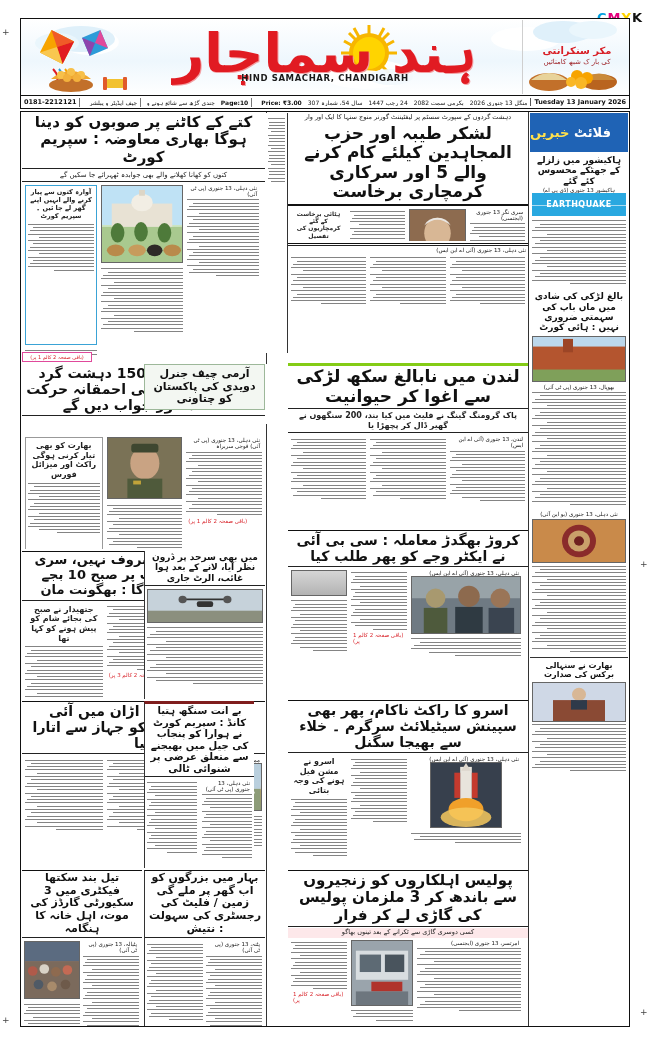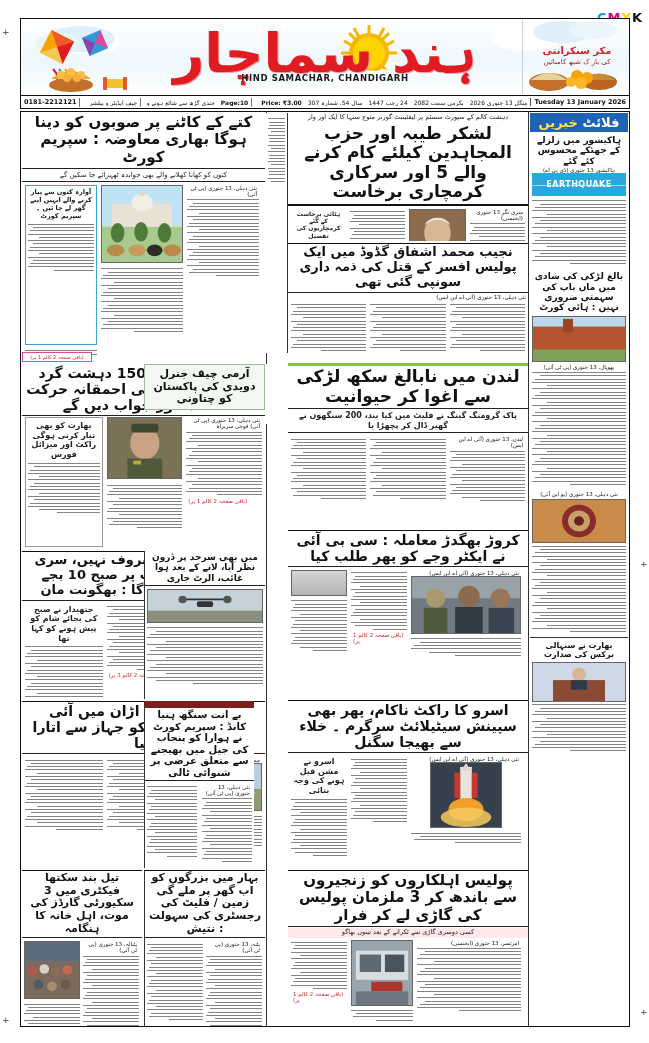--- a/index.html
+++ b/index.html
@@ -75,22 +75,22 @@
 
   .photo{border:1px solid #666;box-sizing:border-box;position:relative;overflow:hidden;}
 
   .boxed{border:1px solid #3aa3d6;padding:2px;box-sizing:border-box;}
   .boxmag{border:1px solid #e0499b;box-sizing:border-box;}
 
   .byline{direction:rtl;font-size:5.5px;color:#111;padding:0 2px;}
   .contd{direction:rtl;font-size:5.5px;color:#d81f26;text-align:left;padding:0 2px;}
 
   
-  .sb-head{background:#1f63b5;color:#fff;direction:rtl;text-align:center;
-     font-weight:bold;font-size:13px;padding:2px 0;letter-spacing:0px;}
+  .sb-head{background:#1f63b5;color:#fff;direction:rtl;text-align:left;
+     font-weight:bold;font-size:13px;padding:12px 0;letter-spacing:0px;}
   .sb-head .y{color:#ffe14d;}
   .quake{background:#29a8e0;color:#fff;text-align:center;font-weight:bold;
      font-size:8px;letter-spacing:.5px;padding:7px 0;position:relative;}
   .quake .wave{position:absolute;left:0;right:0;top:50%;height:1px;background:#fff;opacity:.6;}
 
   
   .img-court{background:
      linear-gradient(180deg,#bfe2f5 0%,#dff0fa 42%,#cfe6c6 43%,#b9d8ab 100%);}
   .img-man{background:linear-gradient(180deg,#6b4f3a 0%,#8a6b52 35%,#c9a98c 60%,#7a5b45 100%);}
   .img-army{background:linear-gradient(180deg,#4a4f3a 0%,#7d7a5f 40%,#b8a98c 70%,#5a5242 100%);}
@@ -329,21 +329,21 @@
     </div>
   </div>
 
   <div class="art boxmag" style="left:22px;top:352px;width:70px;height:10px;">
     <div class="contd" style="text-align:center;font-size:5px;line-height:9px;">(باقی صفحہ 2 کالم 1 پر)</div>
   </div>
 
   <div class="art" style="left:22px;top:364px;width:243px;height:185px;">
     <div class="hd" style="font-size:14px;">سرحد پار بھی 150 دہشت گرد سرگرم، کسی بھی احمقانہ حرکت کا منہ توڑ جواب دیں گے</div>
     <div class="rule"></div>
-    <div style="display:flex;gap:4px;padding:0 3px;">
+    <div style="display:flex;gap:4px;padding:20px 3px;">
       <div style="width:78px;">
         <div class="boxed" style="height:130px;border-color:#999;">
           <div class="kicker" style="font-size:8px;font-weight:bold;">بھارت کو بھی تیار کرنی ہوگی راکٹ اور میزائل فورس</div>
           <div class="txt">
             <div class="ln s1"></div>
               <div class="ln s2"></div>
               <div class="ln s4"></div>
               <div class="ln s1"></div>
             <div class="ln s3"></div>
               <div class="ln s1"></div>
@@ -689,21 +689,21 @@
             <div class="ln s1"></div>
             <div class="ln s3"></div>
           <div class="ln s1"></div>
             <div class="ln s2"></div>
         </div>
       </div>
     </div>
   </div>
 
   <div class="art" style="left:288px;top:113px;width:240px;height:128px;">
-    <div class="kicker" style="font-size:6.5px;">دہشت کالم کے سپورٹ سسٹم پر لیفٹیننٹ گورنر منوج سنہا کا ایک اور وار</div>
+    <div class="kicker" style="font-size:6.5px;">دہشت گردوں کے سپورٹ سسٹم پر لیفٹیننٹ گورنر منوج سنہا کا ایک اور وار</div>
     <div class="hd" style="font-size:17px;">لشکر طیبہ اور حزب المجاہدین کیلئے کام کرنے والے 5 اور سرکاری کرمچاری برخاست</div>
     <div class="rule2"></div>
     <div style="display:flex;gap:4px;padding:2px 3px;">
       <div style="width:56px;">
         <div class="kicker" style="font-size:6px;font-weight:bold;">ہٹائی برخاست کے گئے کرمچاریوں کی تفصیل</div>
 
       </div>
       <div style="width:56px;">
         <div class="txt">
           <div class="ln s1"></div>
@@ -740,21 +740,20 @@
             <div class="ln s1"></div>
           <div class="ln s3"></div>
             <div class="ln s1"></div>
 
         </div>
       </div>
     </div>
   </div>
 
   <div class="art" style="left:288px;top:243px;width:240px;height:118px;border-top:1px solid #111;">
-    <div class="hd" style="font-size:13px;">نجیب محمد اشفاق گڈوڈ میں ایک پولیس افسر کے قتل کی ذمہ داری سونپی گئی تھی</div>
     <div class="rule"></div>
     <div class="byline">نئی دہلی، 13 جنوری (آئی اے این ایس)</div>
     <div class="cols3" style="padding:2px 3px;">
       <div class="txt">
         <div class="ln s1"></div>
           <div class="ln s2"></div>
           <div class="ln s4"></div>
           <div class="ln s1"></div>
         <div class="ln s3"></div>
           <div class="ln s1"></div>
@@ -1321,21 +1320,21 @@
         <div class="ln s4"></div>
           <div class="ln s1"></div>
           <div class="ln s3"></div>
           <div class="ln s1"></div>
         <div class="ln s2"></div>
           <div class="ln sh"></div>
       </div>
     </div>
   </div>
 
-  <div class="art" style="left:144px;top:701px;width:110px;height:167px;border-left:1px solid #333;border-top:7px solid #7f1d1d;">
+  <div class="art" style="left:144px;top:701px;width:110px;height:167px;border-left:1px solid #333;border-top:3px solid #7f1d1d;">
     <div class="hd" style="font-size:10px;">بے انت سنگھ ہتیا کانڈ : سپریم کورٹ نے ہوارا کو پنجاب کی جیل میں بھیجنے سے متعلق عرضی پر شنوائی ٹالی</div>
     <div class="rule"></div>
     <div class="cols2" style="padding:2px;">
       <div class="txt">
         <div class="ln s1"></div>
           <div class="ln s2"></div>
           <div class="ln s4"></div>
           <div class="ln s1"></div>
         <div class="ln s3"></div>
           <div class="ln s1"></div>

